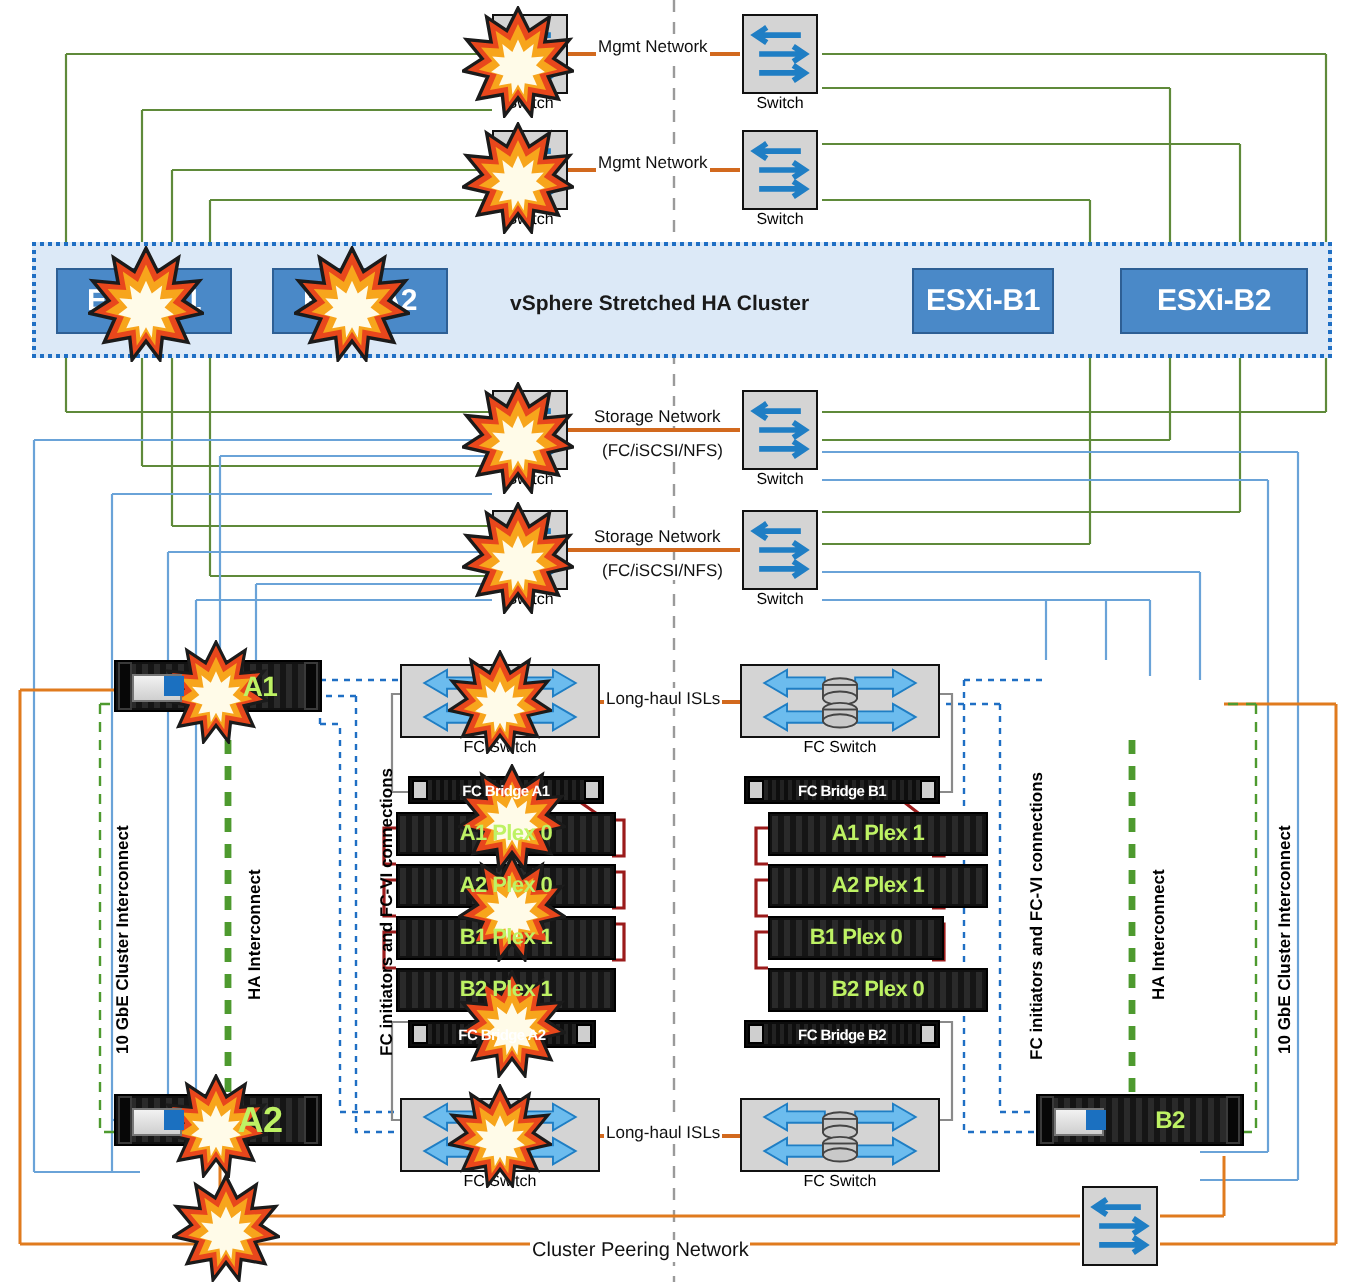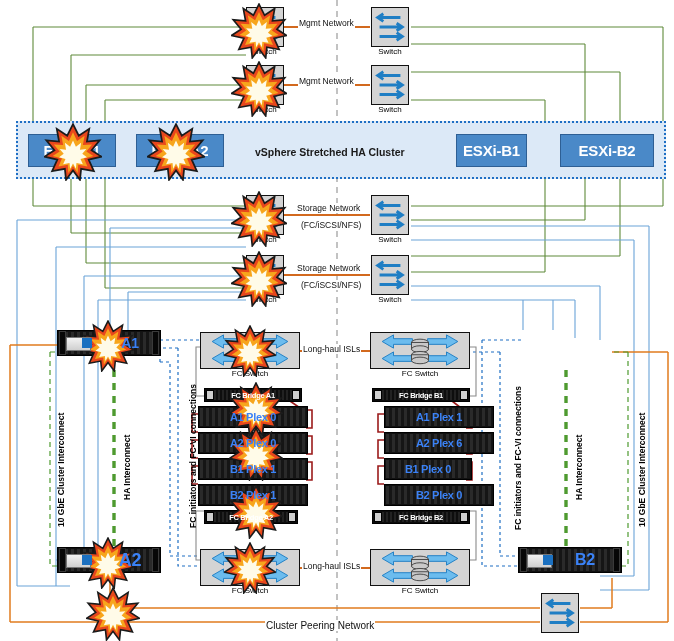--- a/index.html
+++ b/index.html
@@ -17,21 +17,21 @@
   .esxi{position:absolute;background:#4a89c8;border:1.4px solid #2e5f94;box-sizing:border-box;
         color:#fff;font-size:15px;font-weight:bold;display:flex;align-items:center;justify-content:center;
         letter-spacing:-.2px;}
   .clusterlabel{position:absolute;font-size:10.5px;font-weight:bold;color:#1a1a1a;white-space:nowrap;}
 
   
   .chassis{position:absolute;background:#111;border:1px solid #000;box-sizing:border-box;overflow:hidden;}
   .chassis .face{position:absolute;inset:1px;background:
       repeating-linear-gradient(90deg,#2a2a2a 0 3px,#151515 3px 6px);}
   .chassis .txt{position:absolute;inset:0;display:flex;align-items:center;justify-content:center;
-      color:#3b82f6;font-weight:bold;z-index:3;letter-spacing:-.3px;}
+      color:#bef264;font-weight:bold;z-index:3;letter-spacing:-.3px;}
   .ctrl .bezel{position:absolute;left:8%;top:26%;width:22%;height:48%;
       background:linear-gradient(#f2f2f2,#cfcfcf);border:1px solid #777;z-index:2;}
   .ctrl .nblue{position:absolute;left:24%;top:30%;width:9%;height:40%;background:#1b70c0;z-index:3;}
   .ctrl .ear{position:absolute;top:0;bottom:0;width:5%;background:#070707;border:1px solid #3a3a3a;z-index:2;}
   .shelf .txt{font-size:11px;}
   .bridge{background:#0c0c0c;}
   .bridge .txt{font-size:7.5px;color:#fff;}
   .bridge .ear{position:absolute;top:1px;bottom:1px;width:6px;background:#cfcfcf;border:1px solid #000;z-index:2;}
 
   
@@ -332,21 +332,21 @@
     <div class="txt" style="font-size:18px;padding-left:42px;">A2</div>
   </div>
 
 
   <div class="chassis ctrl" style="left:518px;top:547px;width:104px;height:26px;">
     <div class="face"></div>
     <div class="ear" style="left:1px;"></div>
     <div class="ear" style="right:1px;"></div>
     <div class="bezel"></div>
     <div class="nblue"></div>
-    <div class="txt" style="font-size:16px;padding-left:30px;">B2</div>
+    <div class="txt" style="font-size:12px;padding-left:30px;">B2</div>
   </div>
 
   <div class="swbox" style="left:200px;top:332px;width:100px;height:37px;">
     <svg viewBox="0 0 100 37">
       <g fill="#6cbcee" stroke="#1f7ec4" stroke-width="1">
         <path d="M42,6 L22,6 L22,2 L10,9 L22,16 L22,12 L42,12 Z"></path>
         <path d="M58,6 L78,6 L78,2 L90,9 L78,16 L78,12 L58,12 Z"></path>
         <path d="M42,24 L22,24 L22,20 L10,27 L22,34 L22,30 L42,30 Z"></path>
         <path d="M58,24 L78,24 L78,20 L90,27 L78,34 L78,30 L58,30 Z"></path>
       </g>
@@ -462,21 +462,21 @@
     <div class="ear" style="right:1px;"></div>
     <div class="txt">FC Bridge B1</div>
   </div>
 
   <div class="chassis shelf" style="left:384px;top:406px;width:110px;height:22px;">
     <div class="face"></div>
     <div class="txt">A1 Plex 1</div>
   </div>
   <div class="chassis shelf" style="left:384px;top:432px;width:110px;height:22px;">
     <div class="face"></div>
-    <div class="txt">A2 Plex 6</div>
+    <div class="txt">A2 Plex 1</div>
   </div>
   <div class="chassis shelf" style="left:384px;top:458px;width:88px;height:22px;">
     <div class="face"></div>
     <div class="txt">B1 Plex 0</div>
   </div>
   <div class="chassis shelf" style="left:384px;top:484px;width:110px;height:22px;">
     <div class="face"></div>
     <div class="txt">B2 Plex 0</div>
   </div>
 

